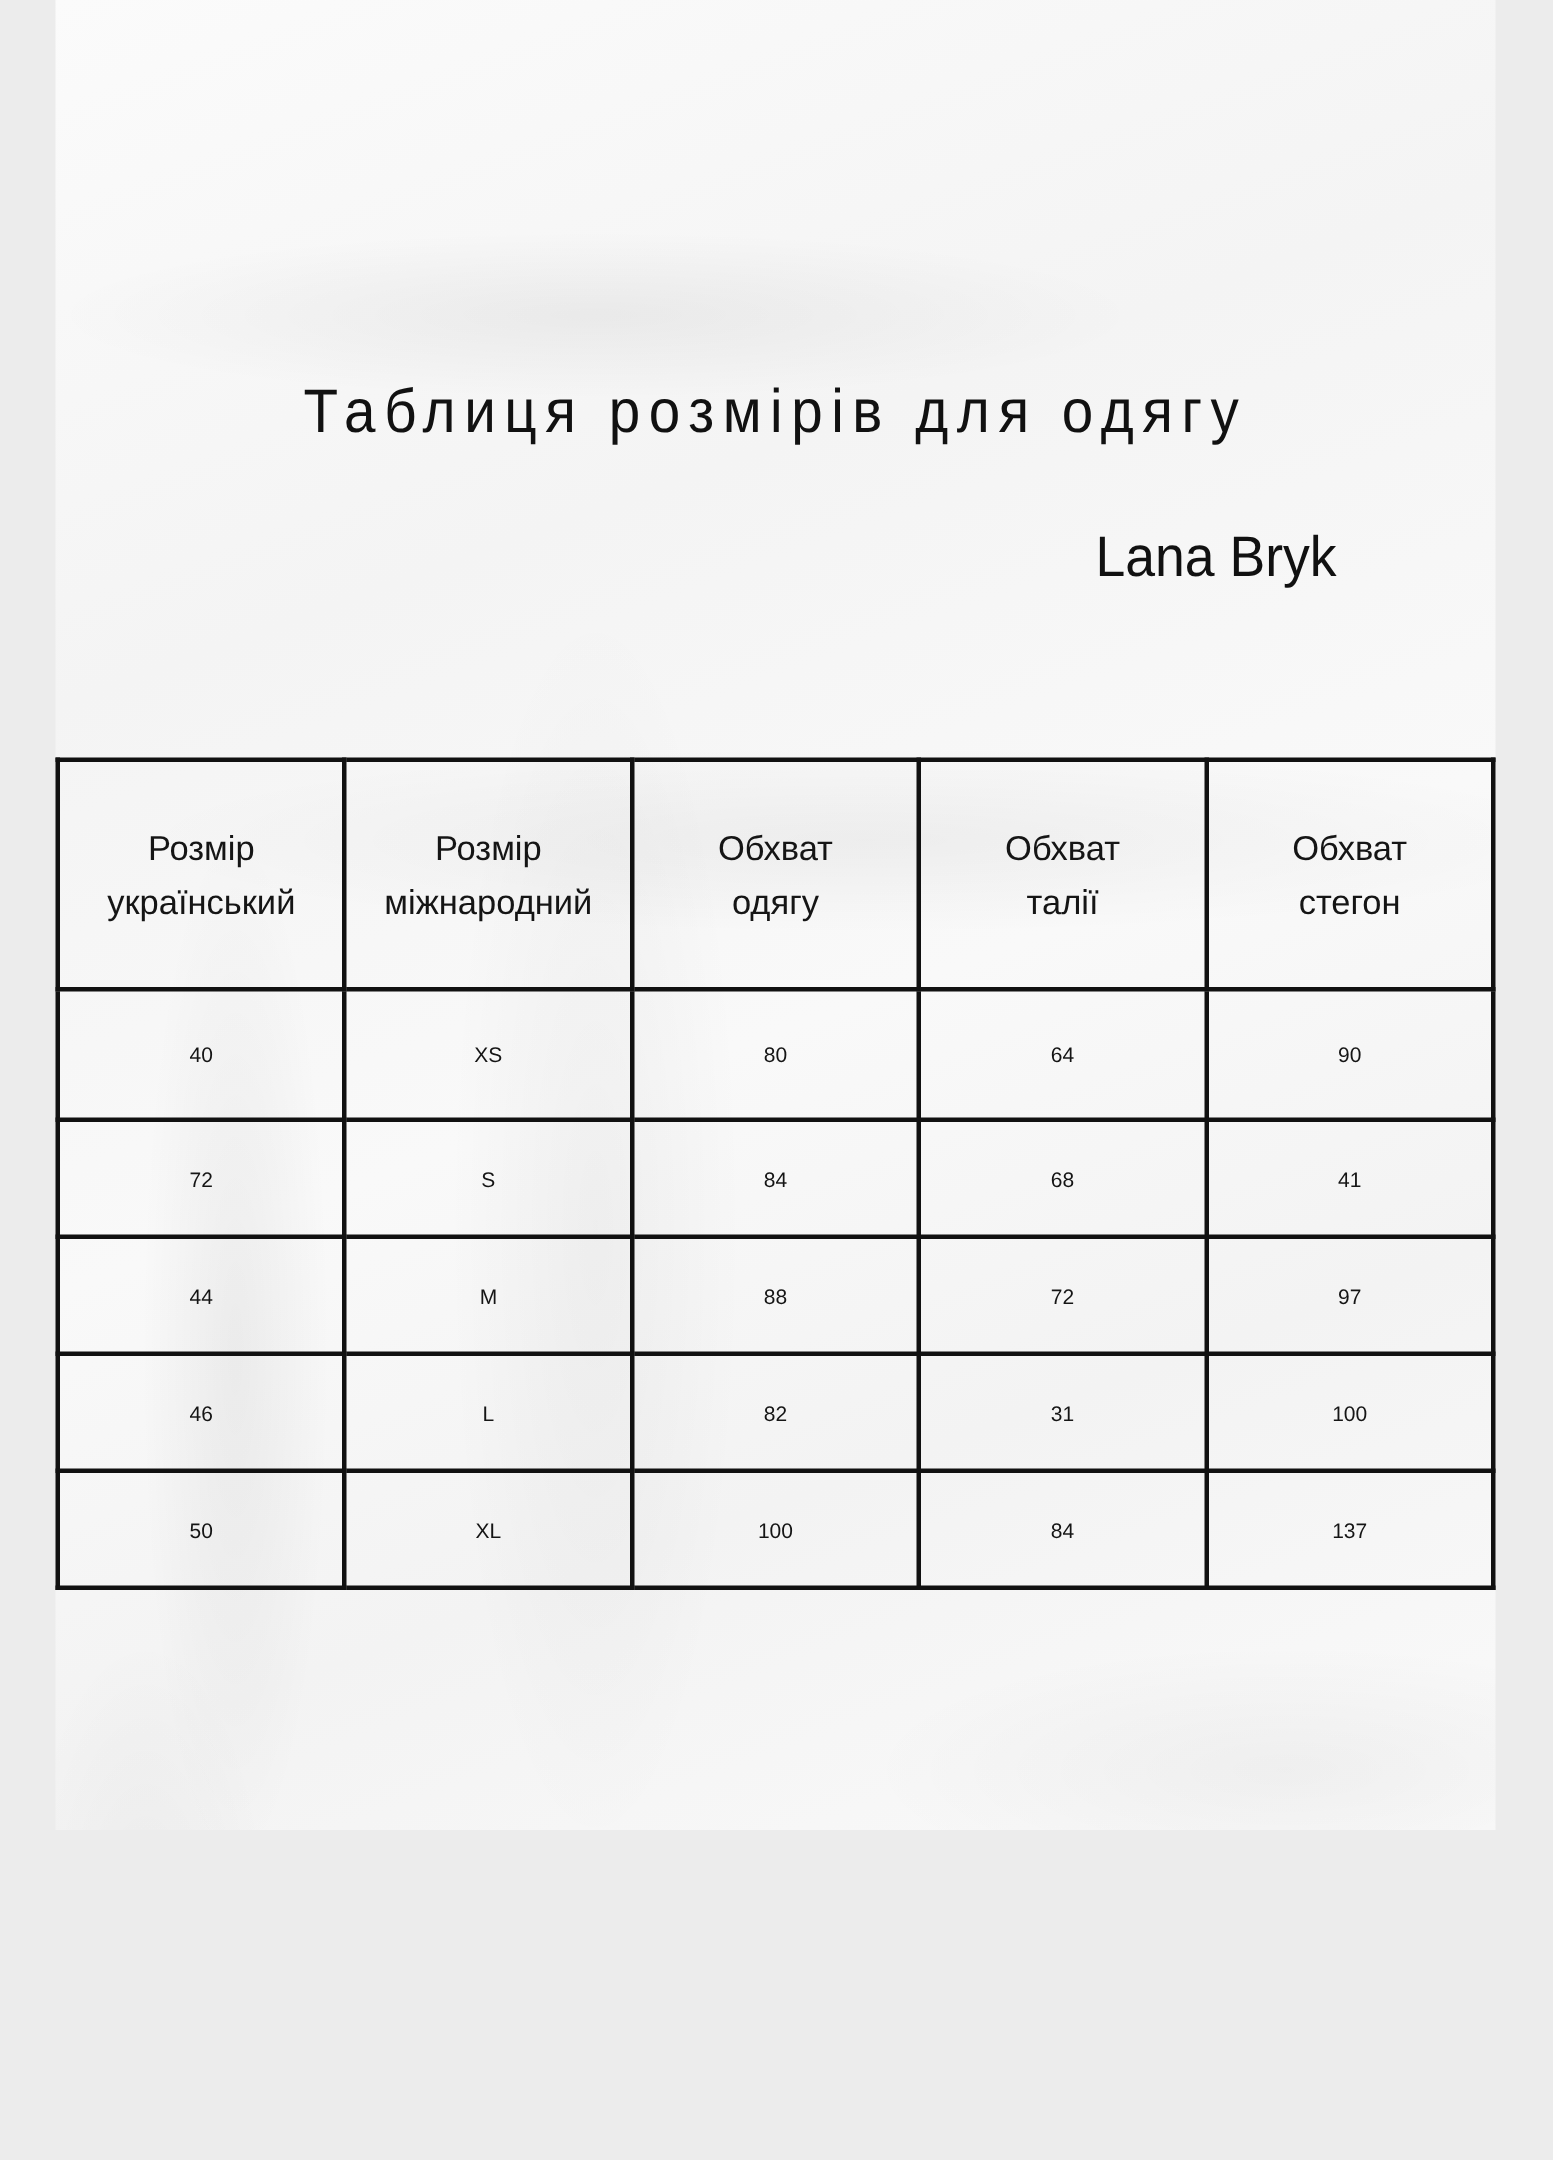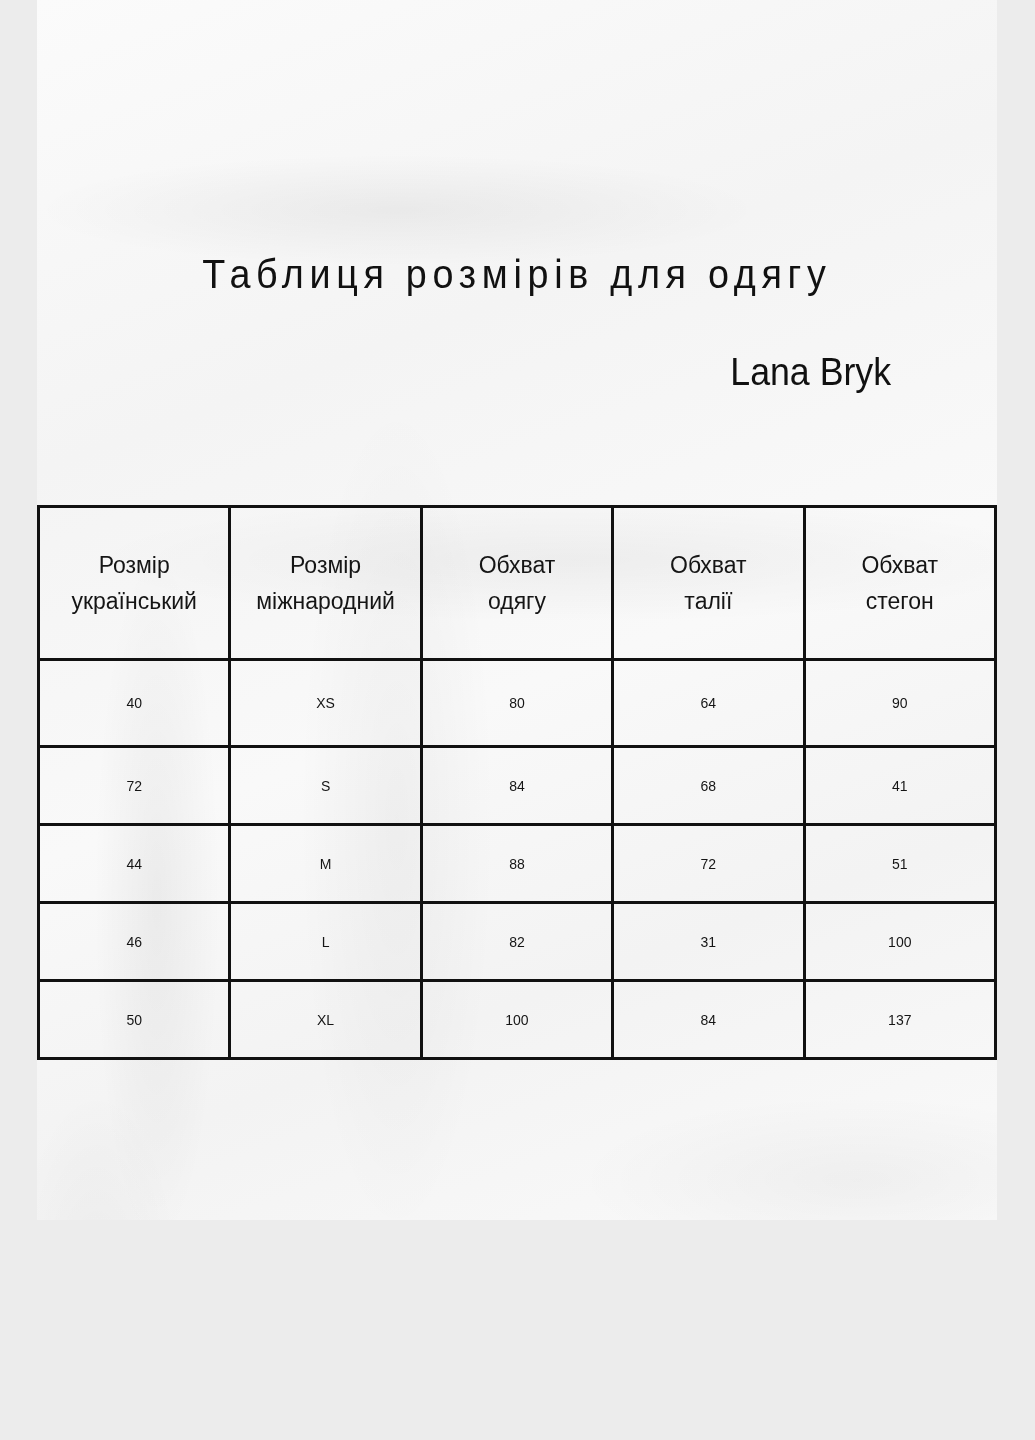--- a/index.html
+++ b/index.html
@@ -135,21 +135,21 @@
         <td>S</td>
         <td>84</td>
         <td>68</td>
         <td>41</td>
       </tr>
       <tr class="r-80">
         <td>44</td>
         <td>M</td>
         <td>88</td>
         <td>72</td>
-        <td>51</td>
+        <td>97</td>
       </tr>
       <tr class="r-80">
         <td>46</td>
         <td>L</td>
         <td>82</td>
         <td>31</td>
         <td>100</td>
       </tr>
       <tr class="r-80">
         <td>50</td>

